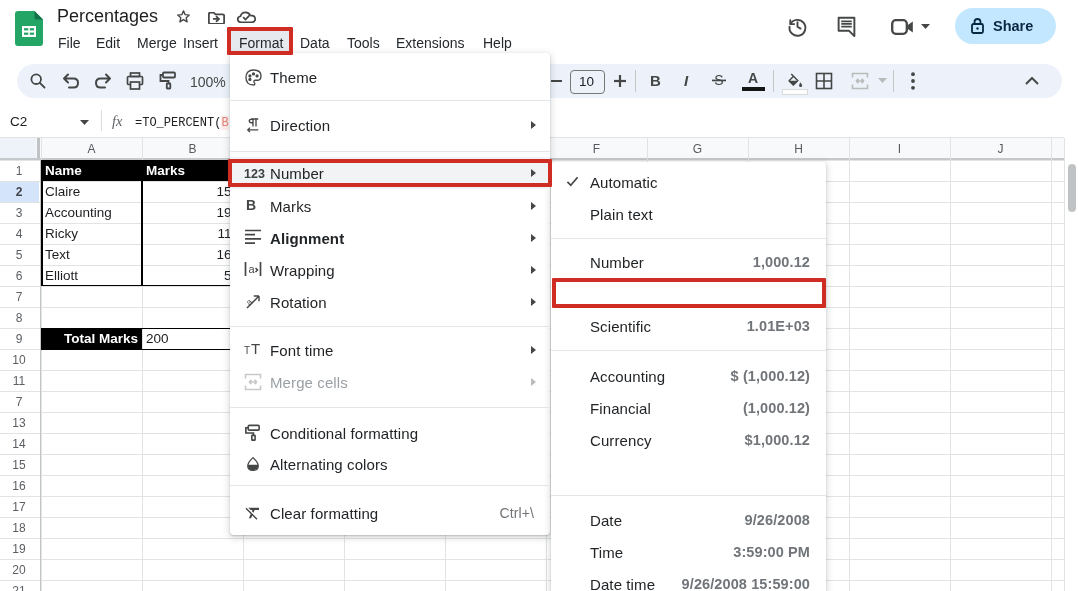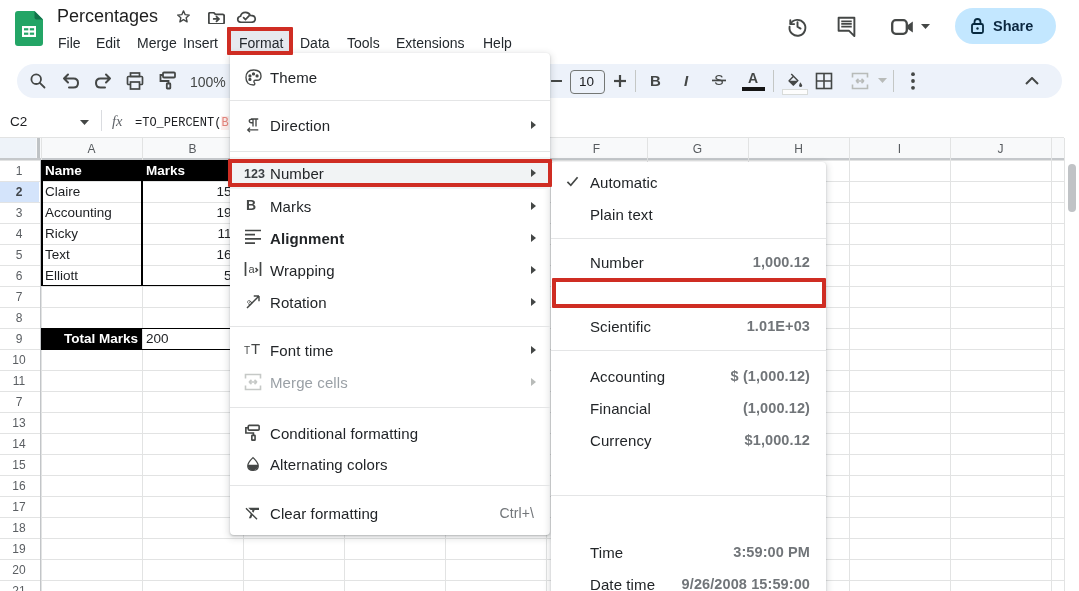--- a/index.html
+++ b/index.html
@@ -395,20 +395,24 @@
     </div>
 <div class="mi" style="top:229.5px;">
       <div class="mlabel" style="left:39px;">Financial</div>
       <div class="mval">(1,000.12)</div>
     </div>
 <div class="mi" style="top:261.5px;">
       <div class="mlabel" style="left:39px;">Currency</div>
       <div class="mval">$1,000.12</div>
     </div>
 <div class="sep" style="top:333px;"></div>
+<div class="mi" style="top:341.5px;">
+      <div class="mlabel" style="left:39px;">Date</div>
+      <div class="mval">9/26/2008</div>
+    </div>
 <div class="mi" style="top:373.5px;">
       <div class="mlabel" style="left:39px;">Time</div>
       <div class="mval">3:59:00 PM</div>
     </div>
 <div class="mi" style="top:405.5px;">
       <div class="mlabel" style="left:39px;">Date time</div>
       <div class="mval">9/26/2008 15:59:00</div>
     </div>
 </div>
 <div class="redbox" style="left:552px;top:277.5px;width:266px;height:22.5px;"></div>

